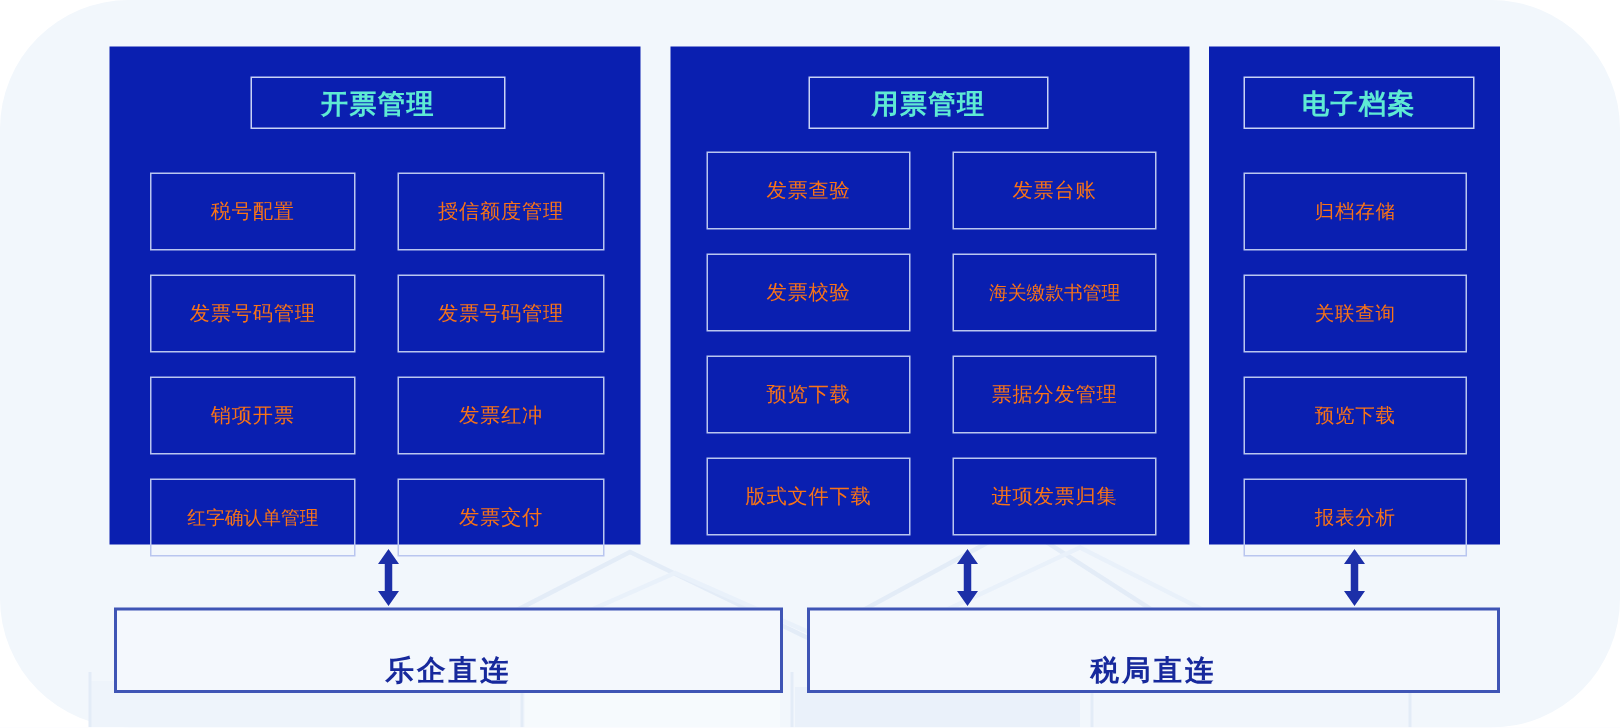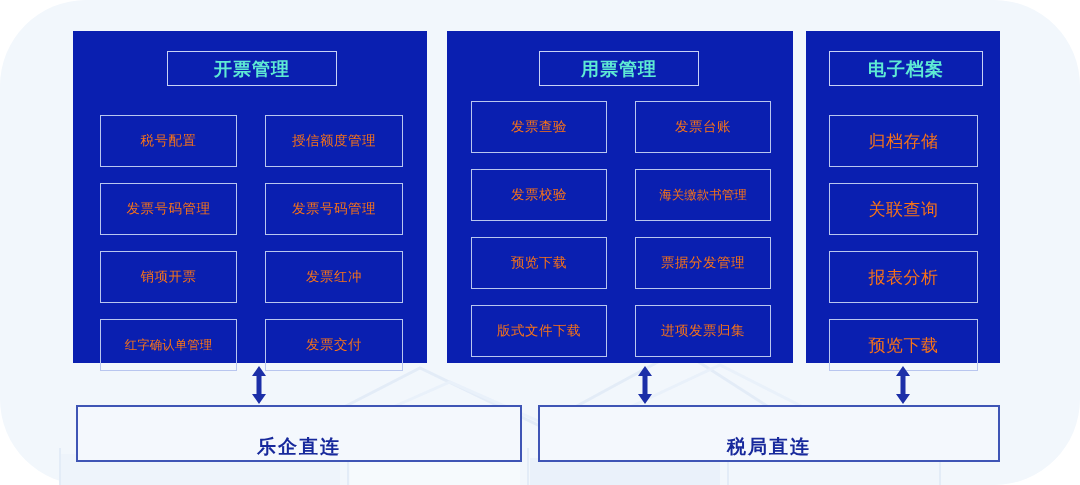--- a/index.html
+++ b/index.html
@@ -109,21 +109,21 @@
     display: flex;
     align-items: center;
     justify-content: center;
     color: #f97316;
     font-size: 13.5px;
     font-weight: 400;
     letter-spacing: .5px;
     white-space: nowrap;
   }
   .feat-btn.small { font-size: 12.5px; letter-spacing: 0; }
-  #panel-archive .feat-btn { font-size: 17px; }
+  #panel-archive .feat-btn { font-size: 13px; }
 
   
   .arrow {
     position: absolute;
     width: 18px;
     height: 38px;
   }
   .arrow svg { display: block; }
   #arrow-left   { left: 250px; top: 366px; }
   #arrow-middle { left: 636px; top: 366px; }
@@ -207,22 +207,22 @@
     </div>
   </div>
 
   <div class="panel" id="panel-archive">
     <div class="panel-head">
       <span>电子档案</span>
     </div>
     <div class="panel-grid">
       <div class="feat-btn">归档存储</div>
       <div class="feat-btn">关联查询</div>
+      <div class="feat-btn">预览下载</div>
       <div class="feat-btn">报表分析</div>
-      <div class="feat-btn">预览下载</div>
     </div>
   </div>
 
   <div class="arrow" id="arrow-left">
     <svg width="18" height="38" viewBox="0 0 18 38" xmlns="http://www.w3.org/2000/svg">
       <path d="M9 0 L16 10 L11.5 10 L11.5 28 L16 28 L9 38 L2 28 L6.5 28 L6.5 10 L2 10 Z" fill="#1c2fa8"></path>
     </svg>
   </div>
   <div class="arrow" id="arrow-middle">
     <svg width="18" height="38" viewBox="0 0 18 38" xmlns="http://www.w3.org/2000/svg">

